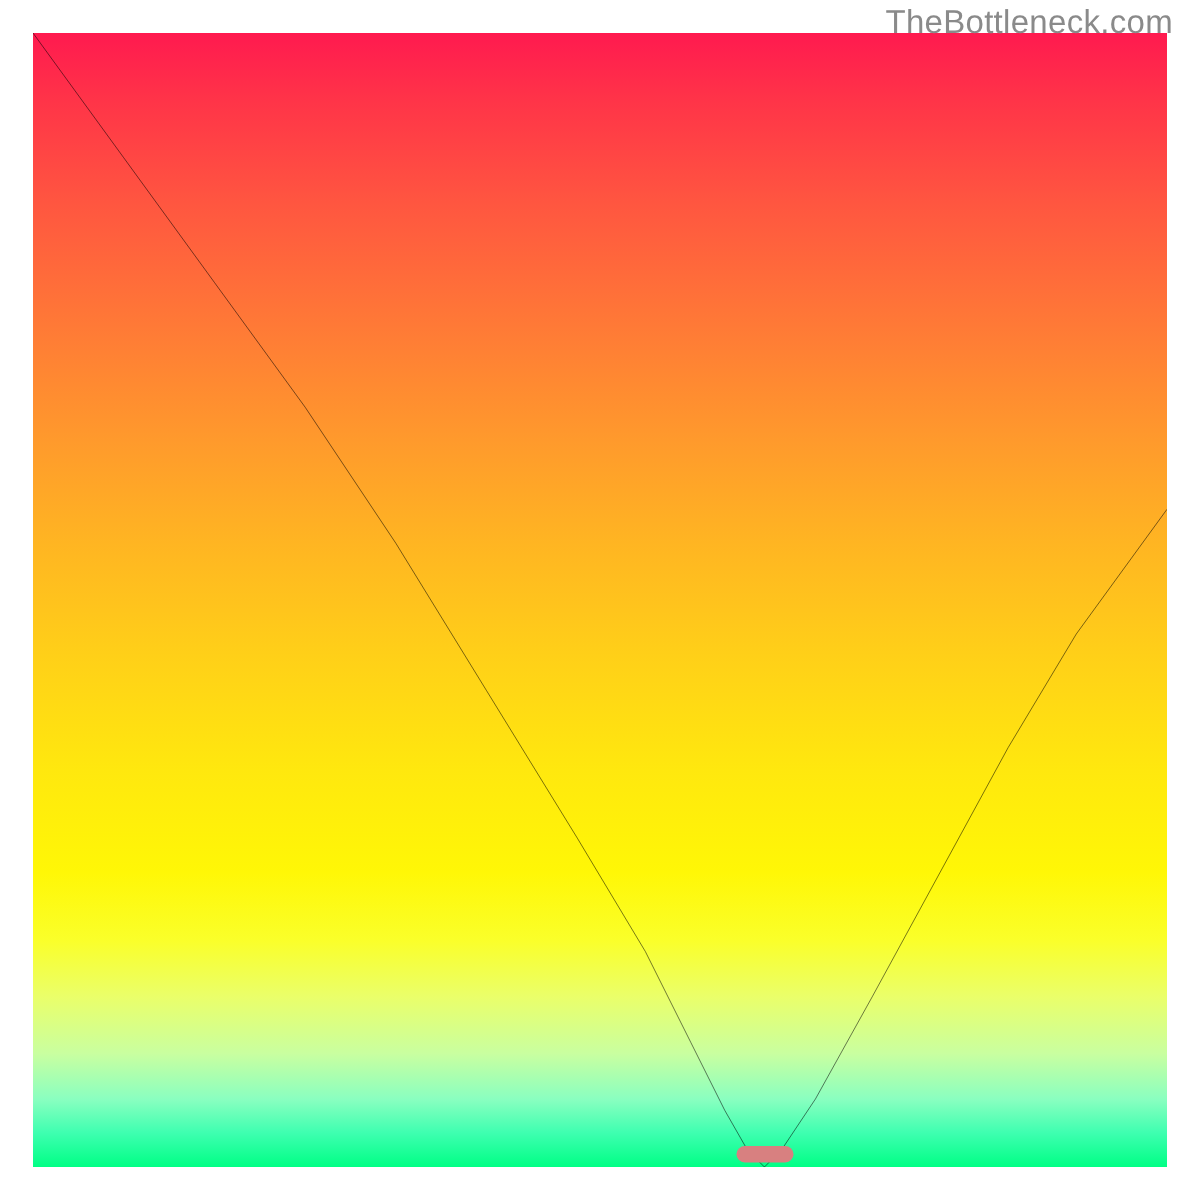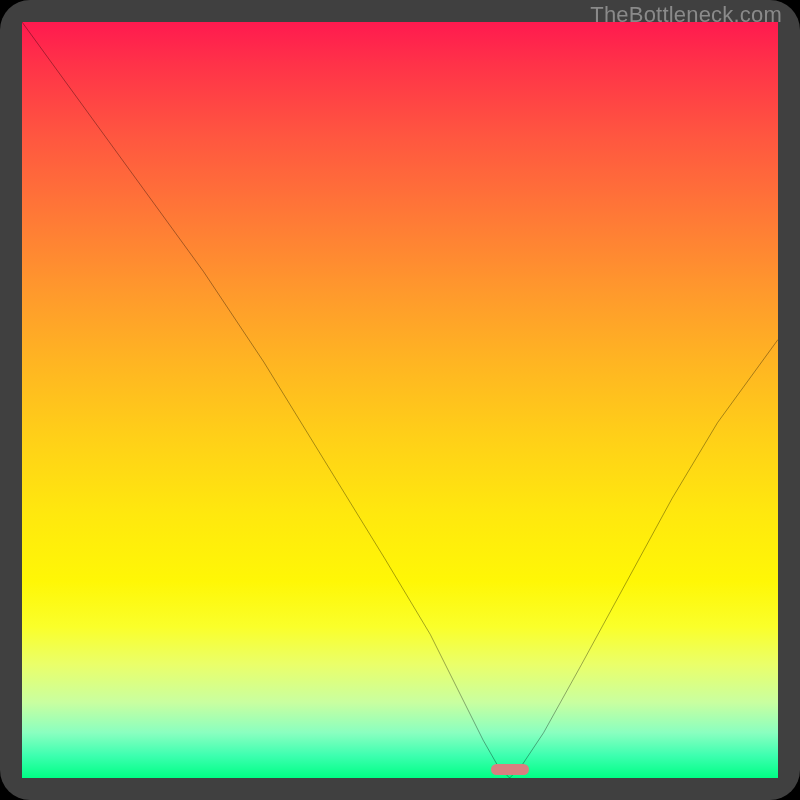--- a/index.html
+++ b/index.html
@@ -7,22 +7,21 @@
     width: 800px;
     height: 800px;
     background: #000;
     position: relative;
     overflow: hidden;
     font-family: Arial, Helvetica, sans-serif;
   }
   .frame {
     position: absolute;
     inset: 0;
-    background: #404040;
-    border-radius: 30px;
+    background: #ffffff;
   }
   .plot {
     position: absolute;
     left: 22px;
     top: 22px;
     width: 756px;
     height: 756px;
     background: linear-gradient(
       to bottom,
       #ff1a4f 0%,

